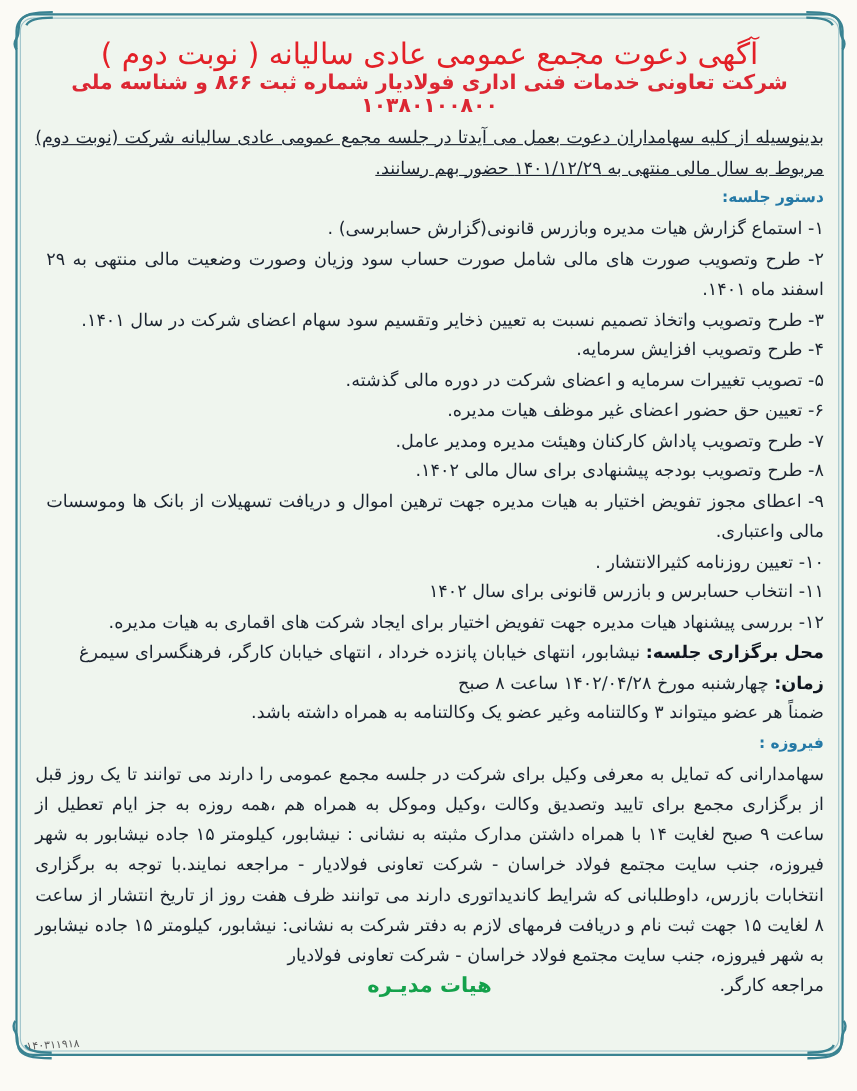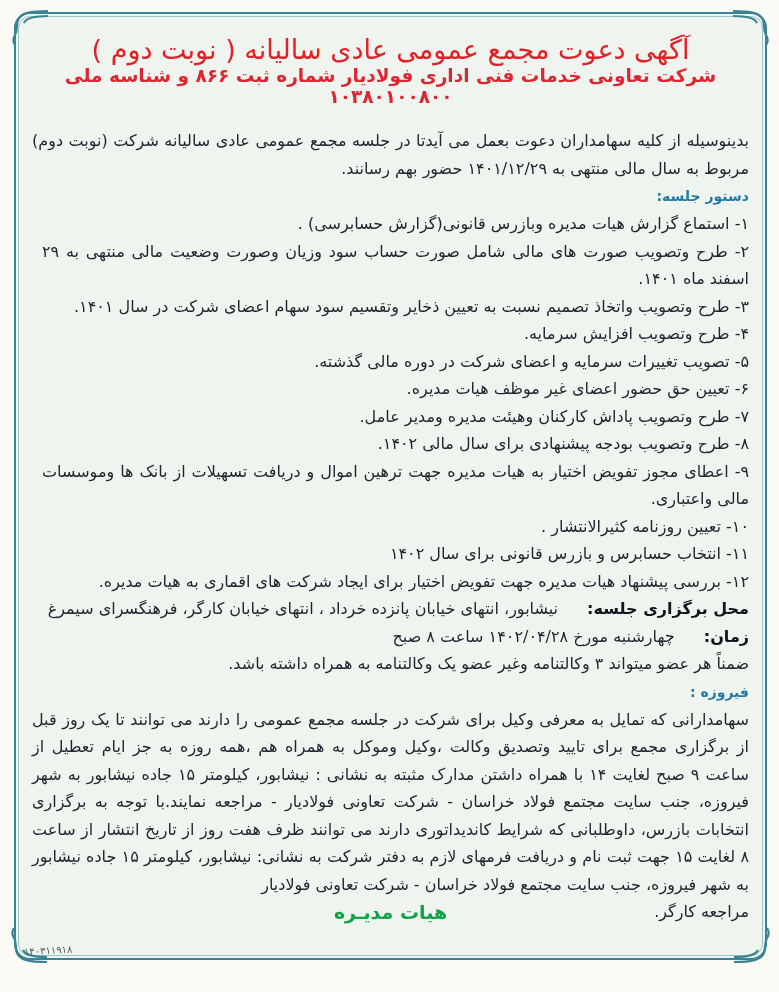--- a/index.html
+++ b/index.html
@@ -42,29 +42,29 @@
     letter-spacing:0.5px;
     padding-top:12px;
   }
   .subtitle {
     text-align:center;
     color:#dc2733;
     font-weight:bold;
     font-size:18.5px;
   }
   .body-text { font-size:16px; line-height:27.5px; text-align:justify; }
-  .intro { margin-top:20px; }
+  .intro { margin-top:4px;text-decoration:underline; }
   .section-heading {
     color:#2579a6;
     font-weight:bold;
     font-size:14px;
     line-height:28px;
   }
   .agenda-item { font-size:16px; line-height:27.5px; text-align:justify;margin-left:10px; }
-  .inline-label { font-weight:bold; color:#10161f;margin-left:24px; }
+  .inline-label { font-weight:bold; color:#10161f; }
   .sign-row {
     position:relative;
     line-height:28px;
     font-size:16px;
   }
   .signature {
     position:absolute;
     left:0; right:0;
     text-align:center;
     color:#14a14b;

